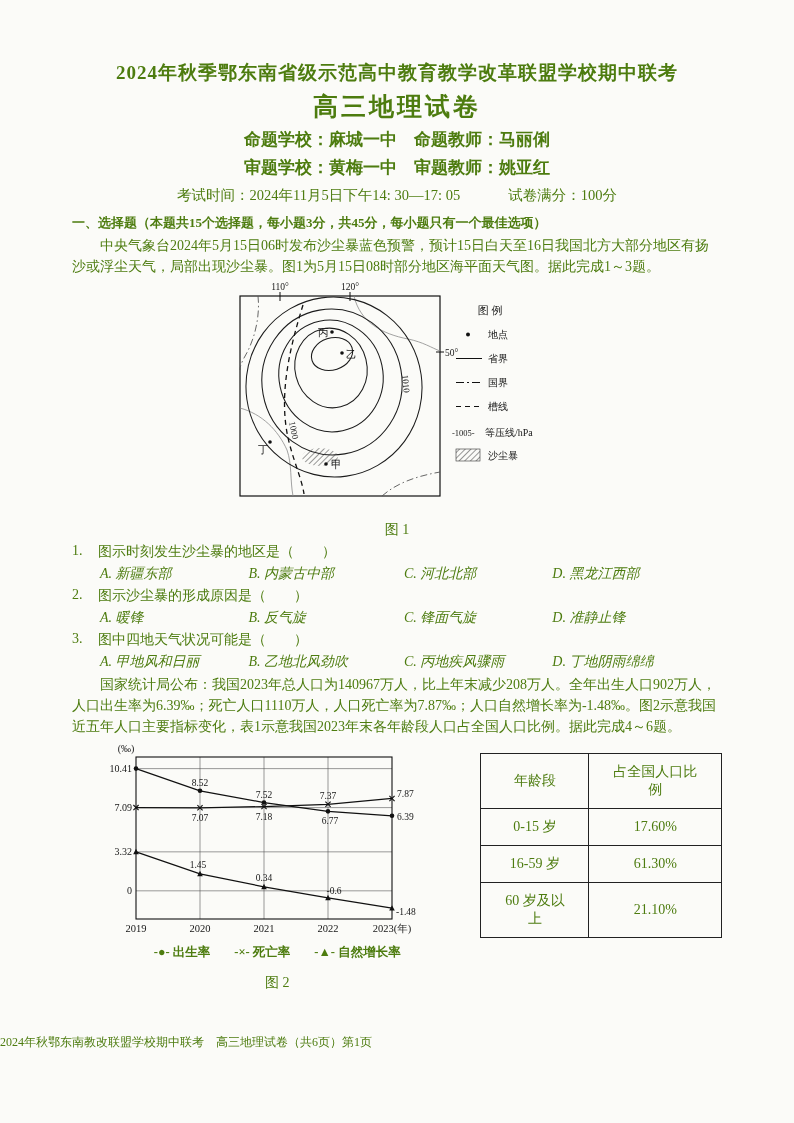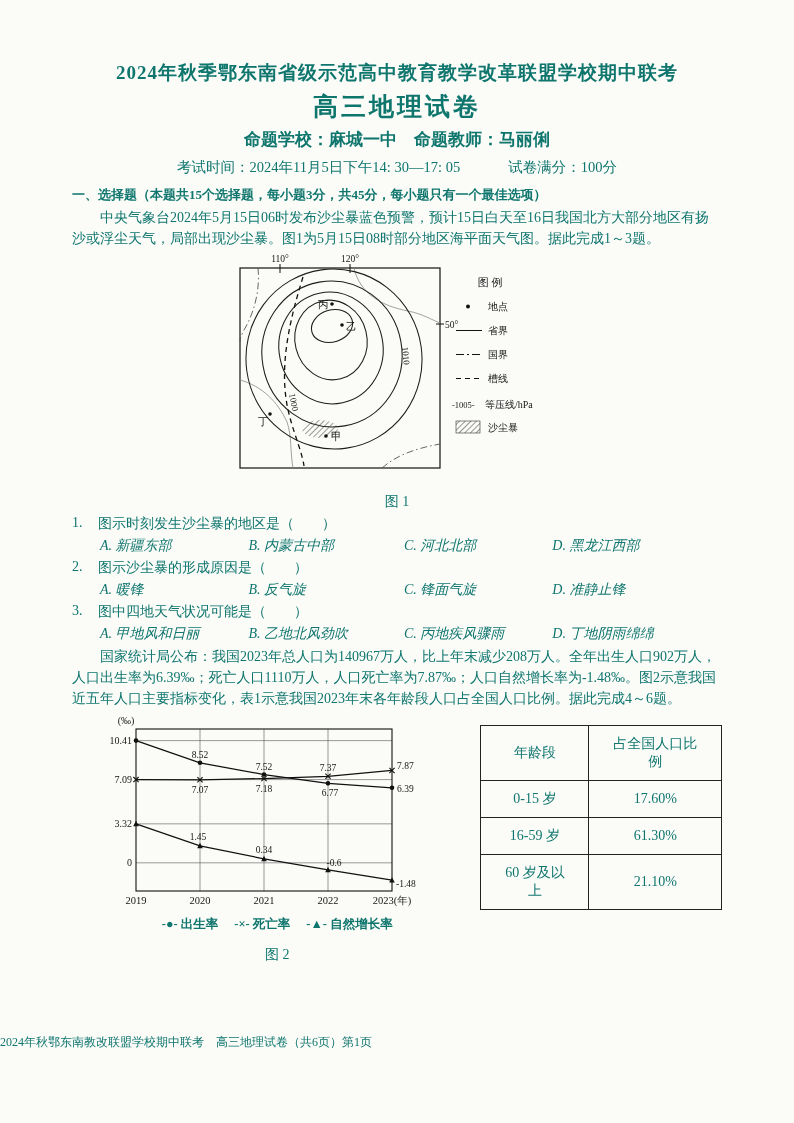--- a/index.html
+++ b/index.html
@@ -1,48 +1,49 @@
 <!DOCTYPE html>
 <html><head>
 <meta charset="utf-8">
 <style>
   html,body{margin:0;padding:0;}
   body{width:794px;height:1123px;background:#fbfbf8;overflow:hidden;}
   .page{width:794px;height:1123px;padding:60px 72px 8px;box-sizing:border-box;position:relative;
-        font-family:"Liberation Serif","DejaVu Serif",serif;color:#0f766e;}
+        font-family:"Liberation Serif","DejaVu Serif",serif;color:#4d7c0f;}
   .title{font-size:19px;font-weight:700;text-align:center;letter-spacing:1px;}
   .subtitle{font-size:25px;font-weight:700;text-align:center;margin-top:4px;letter-spacing:3px;}
   .meta{font-size:17px;text-align:center;margin-top:5px;font-weight:700;}
   .meta-line{font-size:14.5px;text-align:center;margin-top:7px;display:flex;justify-content:center;gap:48px;}
   .section-heading{font-size:13px;font-weight:700;margin-top:9px;}
   .para{font-size:14px;line-height:1.52;text-indent:2em;margin:3px 0 2px;}
   .figure-wrap{display:flex;justify-content:center;margin-top:2px;}
   .fig-caption{text-align:center;font-size:14px;margin-top:13px;}
   .question{font-size:14px;margin-top:4px;}
   .stem{display:flex;gap:10px;}
   .qnum{min-width:16px;}
   .options{display:grid;grid-template-columns:1.05fr 1.1fr 1.05fr 1.2fr;margin-left:28px;margin-top:4px;font-style:italic;}
   .figures-row{display:flex;align-items:flex-start;gap:16px;margin-top:6px;padding-left:18px;}
   .chart-block{width:382px;}
-  .chart-legend{display:flex;gap:16px;justify-content:center;font-size:12.5px;font-weight:600;margin-top:1px;}
+  .chart-legend{display:flex;gap:24px;justify-content:center;font-size:12.5px;font-weight:600;margin-top:1px;}
   .table-block{margin-top:4px;}
   table.age{border-collapse:collapse;margin-top:6px;}
   table.age th,table.age td{border:1.4px solid #222;font-size:14px;font-weight:400;text-align:center;padding:9px 18px;}
   .footer{position:absolute;left:0;bottom:72px;width:100%;text-align:left;font-size:12px;}
   svg text{font-family:"Liberation Serif","DejaVu Serif",serif;fill:#161616;}
   .iso{fill:none;stroke:#1c1c1c;stroke-width:1.05;}
 </style>
 </head>
 <body>
 
 <div class="page">
 
   <div class="title">2024年秋季鄂东南省级示范高中教育教学改革联盟学校期中联考</div>
   <div class="subtitle">高三地理试卷</div>
   <div class="meta">命题学校：麻城一中　命题教师：马丽俐</div>
+  <div class="meta">审题学校：黄梅一中　审题教师：姚亚红</div>
   <div class="meta-line">
     <span>考试时间：2024年11月5日下午14: 30—17: 05</span>
     <span>试卷满分：100分</span>
   </div>
 
   <div class="section-heading">一、选择题（本题共15个选择题，每小题3分，共45分，每小题只有一个最佳选项）</div>
   <p class="para">中央气象台2024年5月15日06时发布沙尘暴蓝色预警，预计15日白天至16日我国北方大部分地区有扬沙或浮尘天气，局部出现沙尘暴。图1为5月15日08时部分地区海平面天气图。据此完成1～3题。</p>
 
   <div class="figure-wrap">
     <svg width="330" height="228" viewBox="0 0 330 228">

